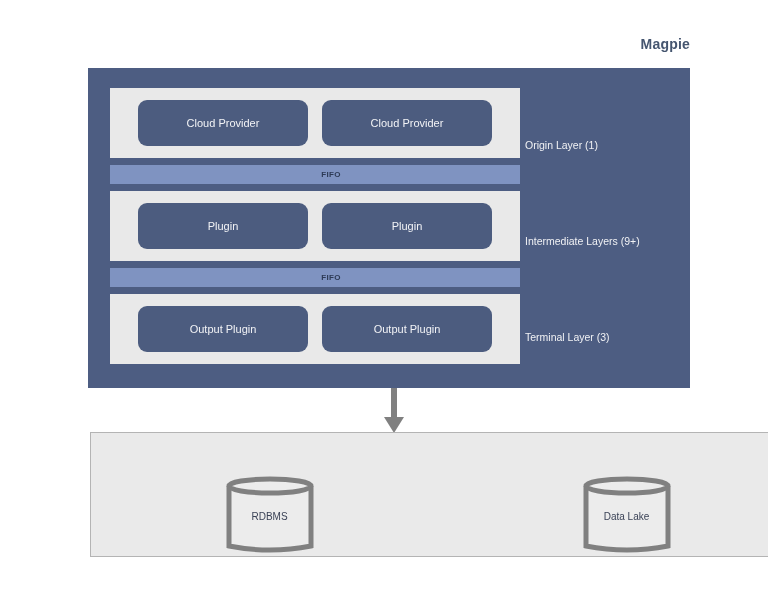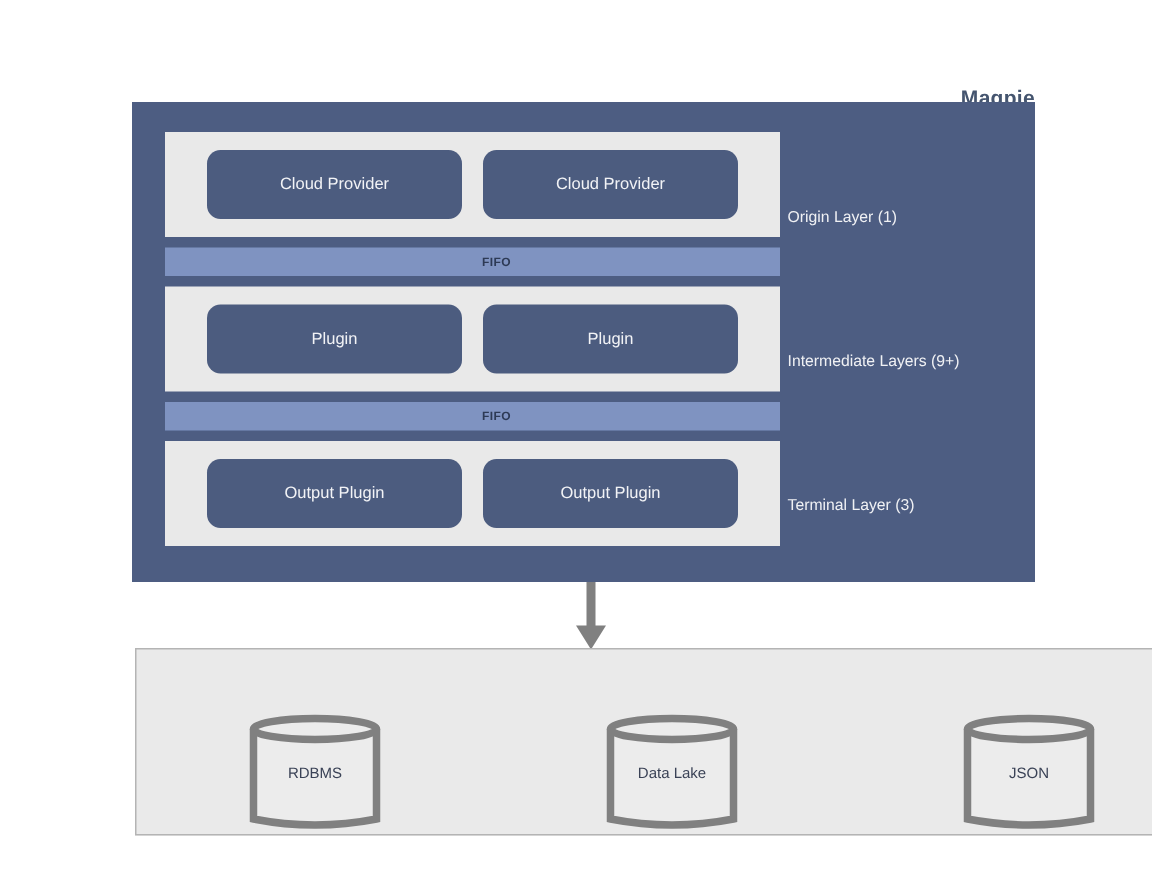--- a/index.html
+++ b/index.html
@@ -17,21 +17,20 @@
 
   
   .title {
     position: absolute;
     right: 78px;
     top: 36px;
     font-size: 14px;
     font-weight: bold;
     color: #45556f;
     letter-spacing: 0.2px;
-    margin-top: 21px;
   }
 
   
   .main-panel {
     position: absolute;
     left: 88px;
     top: 68px;
     width: 602px;
     height: 320px;
     background: #4d5d82;
@@ -189,22 +188,15 @@
   </div>
 
   <div class="cylinder">
     <svg width="92" height="80" viewBox="0 0 92 80">
       <path d="M5,10 L5,70 Q46,78 87,70 L87,10" fill="#ececec" stroke="#808080" stroke-width="5"></path>
       <ellipse cx="46" cy="10" rx="41" ry="7" fill="#ececec" stroke="#808080" stroke-width="5"></ellipse>
     </svg>
     <div class="cyl-label">Data Lake</div>
   </div>
 
-  <div class="cylinder">
-    <svg width="92" height="80" viewBox="0 0 92 80">
-      <path d="M5,10 L5,70 Q46,78 87,70 L87,10" fill="#ececec" stroke="#808080" stroke-width="5"></path>
-      <ellipse cx="46" cy="10" rx="41" ry="7" fill="#ececec" stroke="#808080" stroke-width="5"></ellipse>
-    </svg>
-    <div class="cyl-label">JSON</div>
-  </div>
 
 
 </div>
 
 </body></html>

